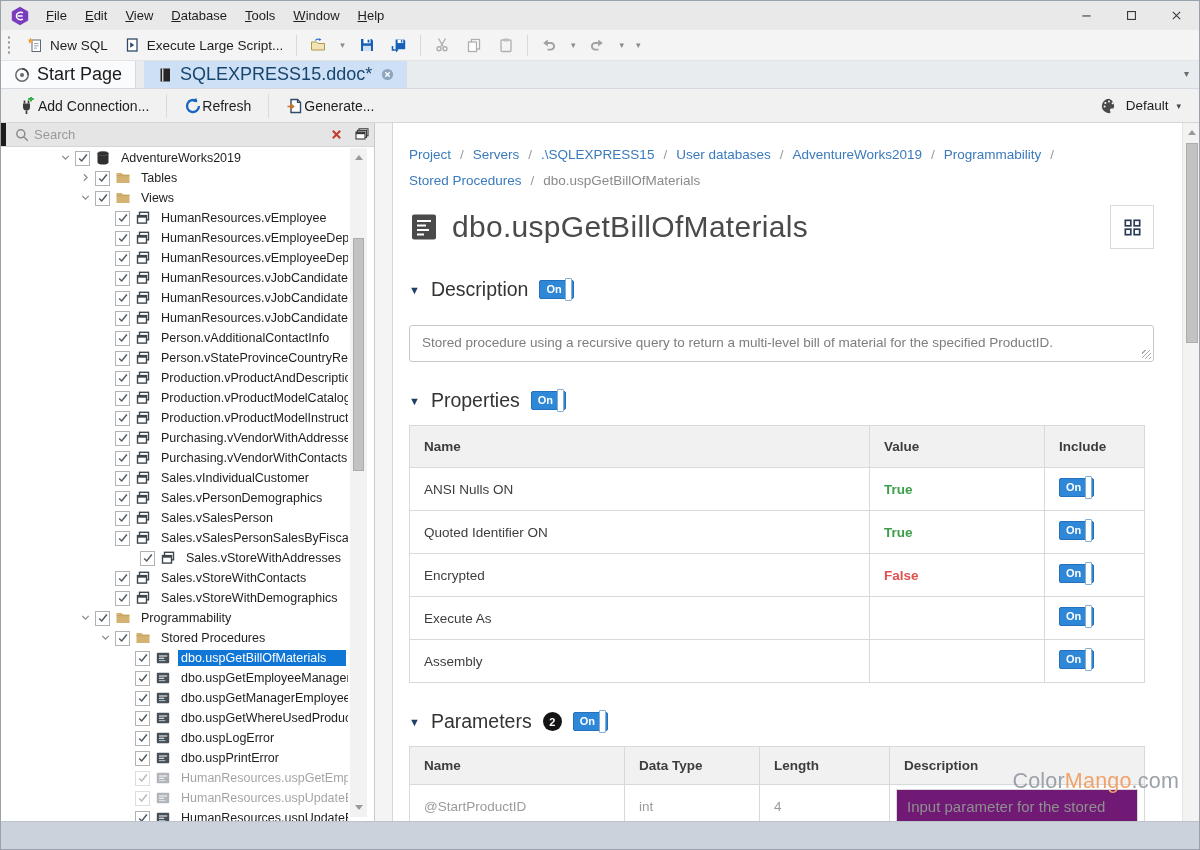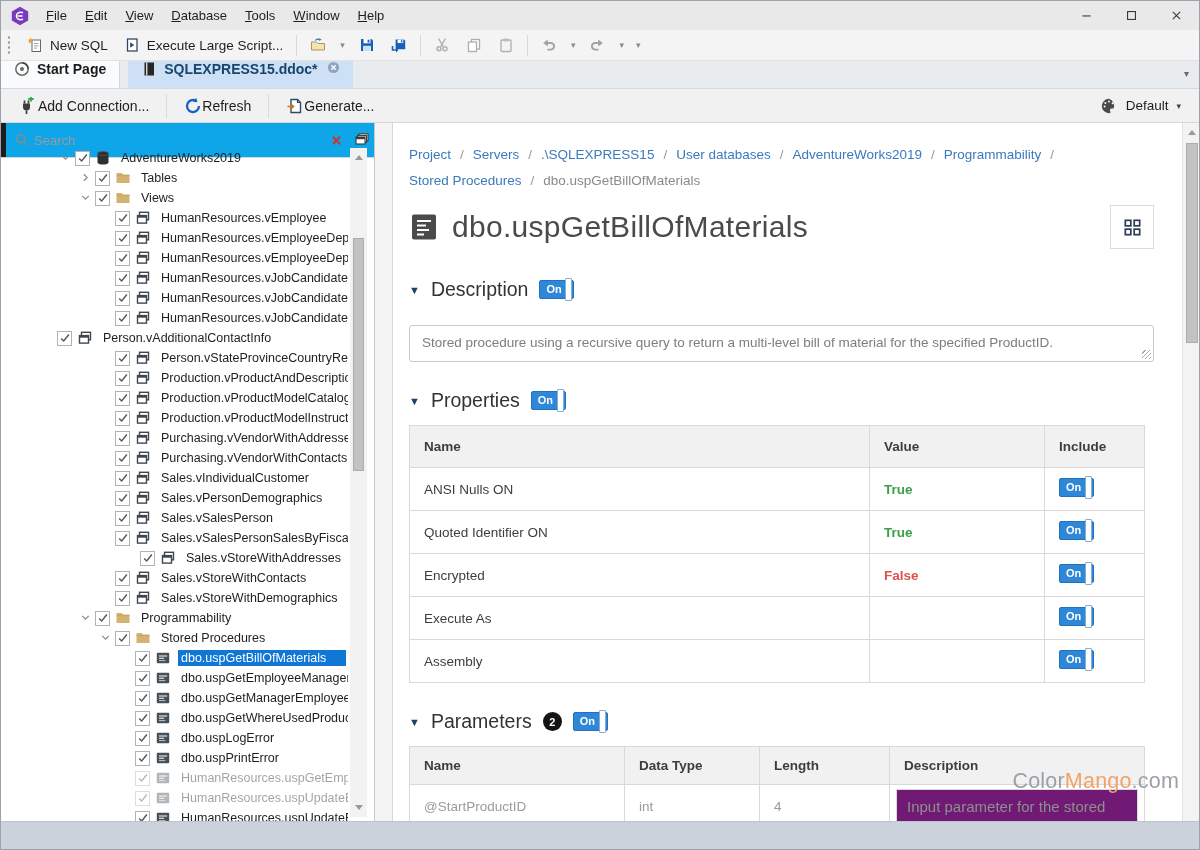--- a/index.html
+++ b/index.html
@@ -22,21 +22,21 @@
 
 .toolbar{height:31px;background:#f4f4f4;border-bottom:1px solid #e3e3e3;display:flex;align-items:center;padding:0 4px}
 .grip{width:6px;height:20px;margin:0 6px 0 2px;background-image:radial-gradient(circle,#9a9a9a 1px,transparent 1.3px);background-size:4px 5px;background-repeat:repeat-y}
 .tb-btn{display:flex;align-items:center;gap:7px;height:26px;padding:0 8px;font-size:13.5px;border-radius:2px}
 .tb-lbl{white-space:nowrap}
 .tb-sep{width:1px;height:21px;background:#d8d8d8;margin:0 5px}
 .caret{font-size:9px;color:#8a8a8a;padding:0 6px}
 
 
 .tabstrip{height:28px;background:#e9ecef;display:flex;align-items:stretch;position:relative;border-bottom:1px solid #d4d9e0}
-.tab{display:flex;align-items:flex-start;gap:7px;padding:0 13px;font-size:14px;font-weight:bold;background:#fafbfc;border-right:1px solid #d8d8d8;color:#1b1b1b}
+.tab{display:flex;align-items:center;gap:7px;padding:0 13px;font-size:18px;font-weight:normal;background:#fafbfc;border-right:1px solid #d8d8d8;color:#1b1b1b}
 .tab.active{background:#cde0f5;color:#17456e;margin-left:8px;border-right:none}
 .tab-close{display:inline-flex;margin-left:2px}
 .tab-close svg{width:13px;height:13px}
 .tabstrip-caret{position:absolute;right:10px;top:7px;font-size:10px;color:#6a6a6a}
 
 
 .toolbar2{height:34px;background:#f1f1f1;border-bottom:1px solid #d6d6d6;display:flex;align-items:center;padding:0 6px}
 .tb2-btn{display:flex;align-items:center;gap:0;height:30px;padding:0 13px;font-size:14px}
 .tb2-btn .ico svg{width:18px;height:18px}
 .tb2-sep{width:1px;height:24px;background:#dadada;margin:0 4px}
@@ -44,21 +44,21 @@
 .theme-btn .ico svg{width:18px;height:18px}
 .theme-caret{font-size:9px;color:#444}
 
 
 .content{position:absolute;top:122px;left:0;width:1200px;height:698px;display:flex}
 .sidebar{width:374px;background:#fff;border-right:1px solid #c9c9c9;position:relative;flex:none}
 .splitter{width:18px;background:#f4f4f4;border-right:1px solid #d6d6d6;flex:none}
 .main{flex:1;position:relative;background:#fff}
 
 
-.searchrow{height:35px;border-bottom:1px solid #d6d6d6;display:flex;align-items:center;background:#0ea5e9}
+.searchrow{height:24px;border-bottom:1px solid #d6d6d6;display:flex;align-items:center;background:#e5e5e5}
 .search-accent{width:5px;height:100%;background:#1c1c1c;flex:none}
 .searchrow .ico{margin:0 4px 0 8px}
 .search-input{flex:1;border:none;outline:none;font-size:13px;color:#444;font-family:inherit;background:transparent}
 .search-input::placeholder{color:#9a9a9a}
 .clear-btn{margin:0 4px}
 .clear-btn svg{width:11px;height:11px}
 .panel-btn{margin:0 6px 0 2px}
 .tree{position:absolute;top:25px;left:0;right:26px;bottom:0;overflow:hidden;font-size:12.5px}
 .tree-row{height:20px;display:flex;align-items:center;white-space:nowrap}
 .expander{width:15px;height:15px;flex:none;display:inline-flex}
@@ -519,21 +519,21 @@
             </span>
             <span class="t-icon">
               <svg viewBox="0 0 16 16">
                 <rect x="4.5" y="2.3" width="9" height="7.5" fill="#fff" stroke="#3f474e" stroke-width="1.4"></rect>
                 <rect x="2.5" y="5.6" width="9" height="7.5" fill="#fff" stroke="#3f474e" stroke-width="1.4"></rect>
                 <rect x="2.5" y="5.6" width="9" height="2.1" fill="#3f474e"></rect>
               </svg>
             </span>
             <span class="tree-label">HumanResources.vJobCandidateEmplo...</span>
           </div>
-          <div class="tree-row" style="padding-left: 40px;">
+          <div class="tree-row" style="padding-left: 98px;">
             <span class="expander"></span>
             <span class="cb">
               <svg viewBox="0 0 14 14">
                 <path d="M2.5 7.5 l3 3 6 -7.5" fill="none" stroke="#4f5a64" stroke-width="1.7"></path>
               </svg>
             </span>
             <span class="t-icon">
               <svg viewBox="0 0 16 16">
                 <rect x="4.5" y="2.3" width="9" height="7.5" fill="#fff" stroke="#3f474e" stroke-width="1.4"></rect>
                 <rect x="2.5" y="5.6" width="9" height="7.5" fill="#fff" stroke="#3f474e" stroke-width="1.4"></rect>

